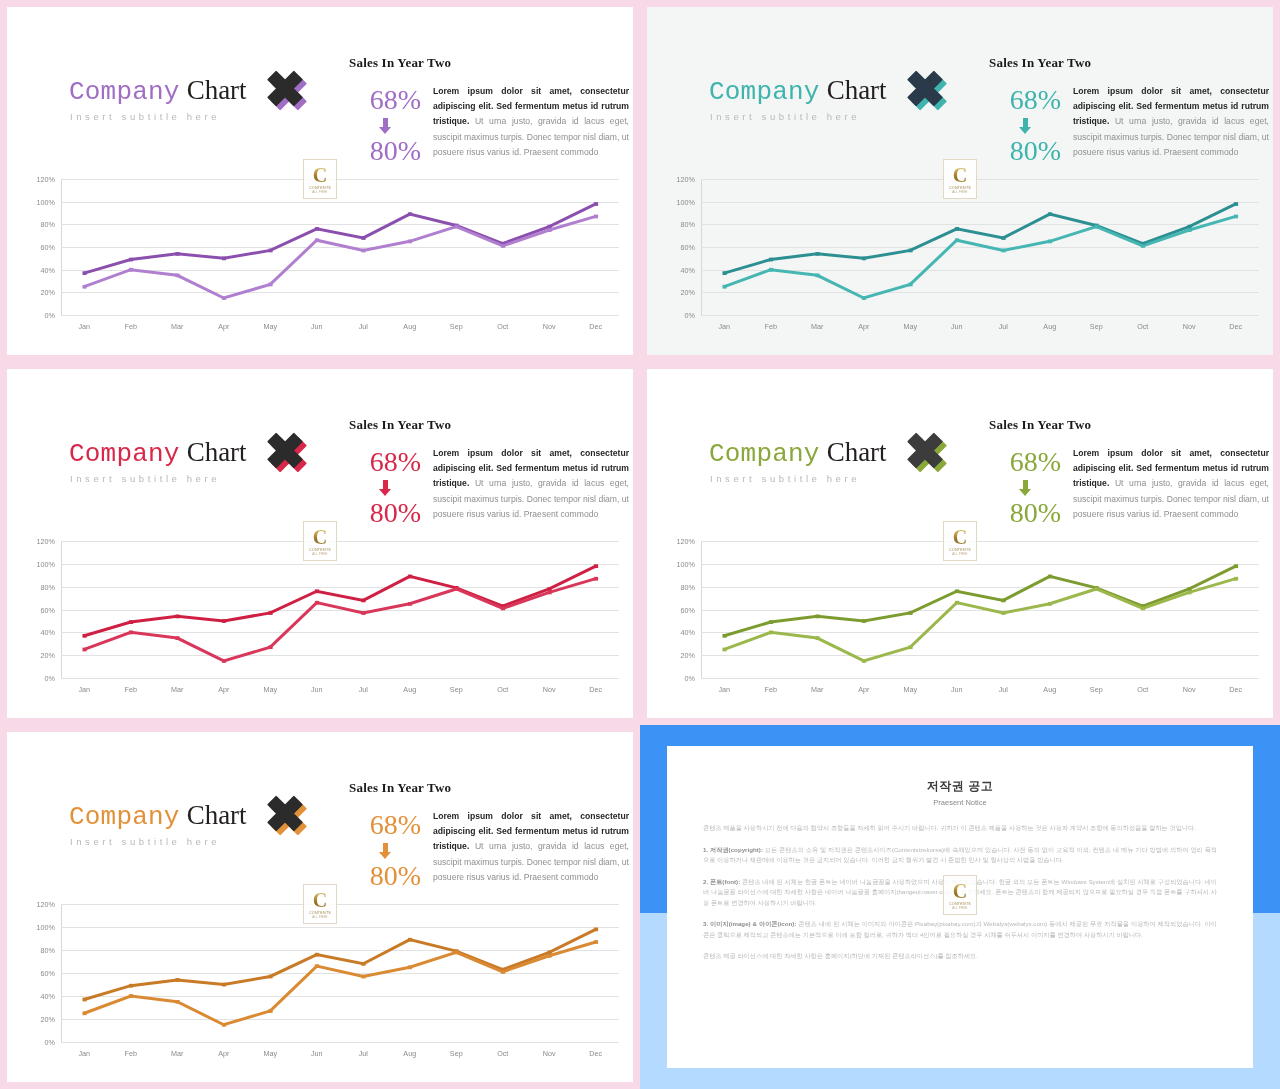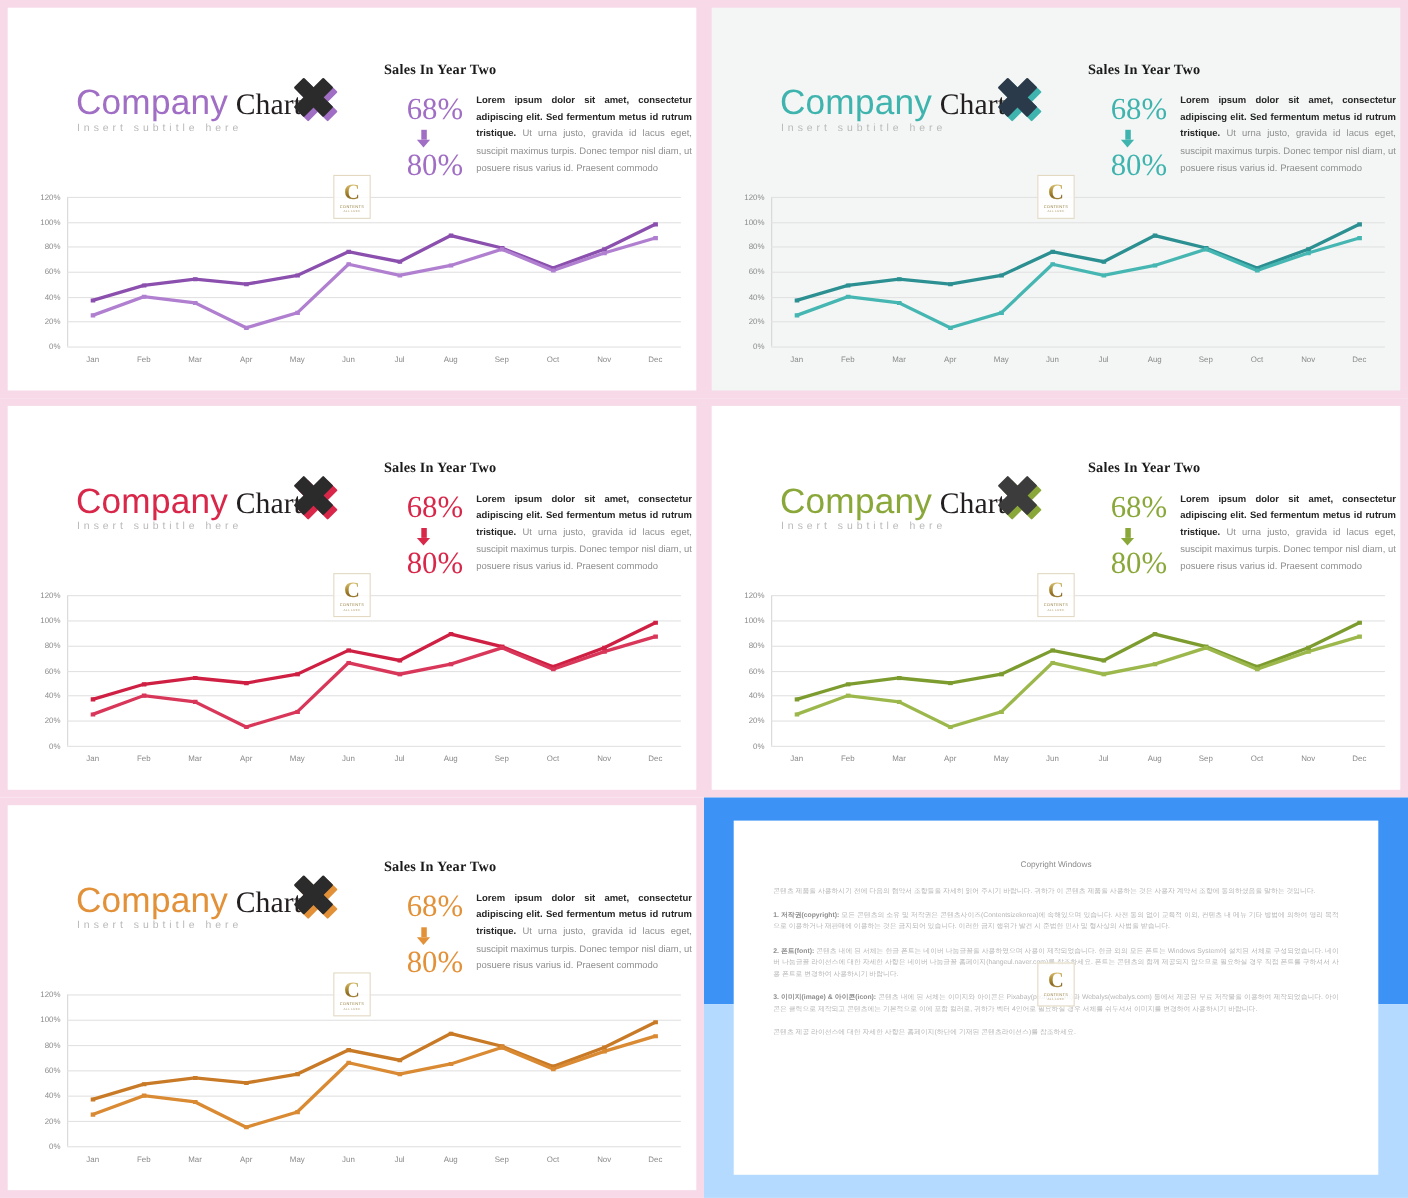--- a/index.html
+++ b/index.html
@@ -32,22 +32,22 @@
   }
   .slide-inner.tinted { background:#f3f6f4; }
 
   
   .headline {
     position:absolute;
     left:62px; top:68px;
     white-space:nowrap;
   }
   .headline .word1 {
-    font-family:Liberation Sans, sans-serif;
-    font-size:32px;
+    font-family:Liberation Mono, monospace;
+    font-size:26px;
     letter-spacing:.2px;
   }
   .headline .word2 {
     font-family:"Liberation Serif", serif;
     font-size:27px;
     color:#231f20;
     margin-left:7px;
   }
   .subtitle {
     position:absolute;
@@ -692,21 +692,22 @@
           <div class="wm-c">C</div>
           <div class="wm-t1">CONTENTS</div>
           <div class="wm-t2">ALL FREE</div>
         </div>
       </div>
     </div>
     <div class="cslide">
       <div class="bg-top"></div>
       <div class="bg-bot"></div>
       <div class="cpaper">
-        <div class="cp-sub">Copyright Windows</div>
+        <div class="cp-title">저작권 공고</div>
+        <div class="cp-sub">Praesent Notice</div>
         <div class="cp-p"><span>콘텐츠 제품을 사용하시기 전에 다음의 협약서 조항들을 자세히 읽어 주시기 바랍니다. 귀하가 이 콘텐츠 제품을 사용하는 것은 사용자 계약서 조항에 동의하셨음을 말하는 것입니다.</span></div>
         <div class="cp-p"><b>1. 저작권(copyright):</b><span> 모든 콘텐츠의 소유 및 저작권은 콘텐츠사이즈(Contentsizekorea)에 속해있으며 있습니다. 사전 동의 없이 교육적 이외, 컨텐츠 내 메뉴 기타 방법에 의하여 영리 목적으로 이용하거나 재판매에 이용하는 것은 금지되어 있습니다. 이러한 금지 행위가 발견 시 준법한 민사 및 형사상의 사법을 받습니다.</span></div>
         <div class="cp-p"><b>2. 폰트(font):</b><span> 콘텐츠 내에 된 서체는 한글 폰트는 네이버 나눔글꼴을 사용하였으며 사용이 제작되었습니다. 한글 외의 모든 폰트는 Windows System에 설치된 서체로 구성되었습니다. 네이버 나눔글꼴 라이선스에 대한 자세한 사항은 네이버 나눔글꼴 홈페이지(hangeul.naver.com)를 참조하세요. 폰트는 콘텐츠의 함께 제공되지 않으므로 필요하실 경우 직접 폰트를 구하셔서 사용 폰트로 변경하여 사용하시기 바랍니다.</span></div>
         <div class="cp-p"><b>3. 이미지(image) &amp; 아이콘(icon):</b><span> 콘텐츠 내에 된 서체는 이미지와 아이콘은 Pixabay(pixabay.com)과 Webalys(webalys.com) 등에서 제공된 무료 저작물을 이용하여 제작되었습니다. 아이콘은 클릭으로 제작되고 콘텐츠에는 기본적으로 이에 포함 컬러로, 귀하가 벡터 4인어로 필요하실 경우 서체를 쉬두셔서 이미지를 변경하여 사용하시기 바랍니다.</span></div>
         <div class="cp-p"><span>콘텐츠 제공 라이선스에 대한 자세한 사항은 홈페이지(하단에 기재된 콘텐츠라이선스)를 참조하세요.</span></div>
       </div>
       <div class="watermark" style="left: 303px; top: 150px;">
         <div class="wm-c">C</div>
         <div class="wm-t1">CONTENTS</div>
         <div class="wm-t2">ALL FREE</div>

